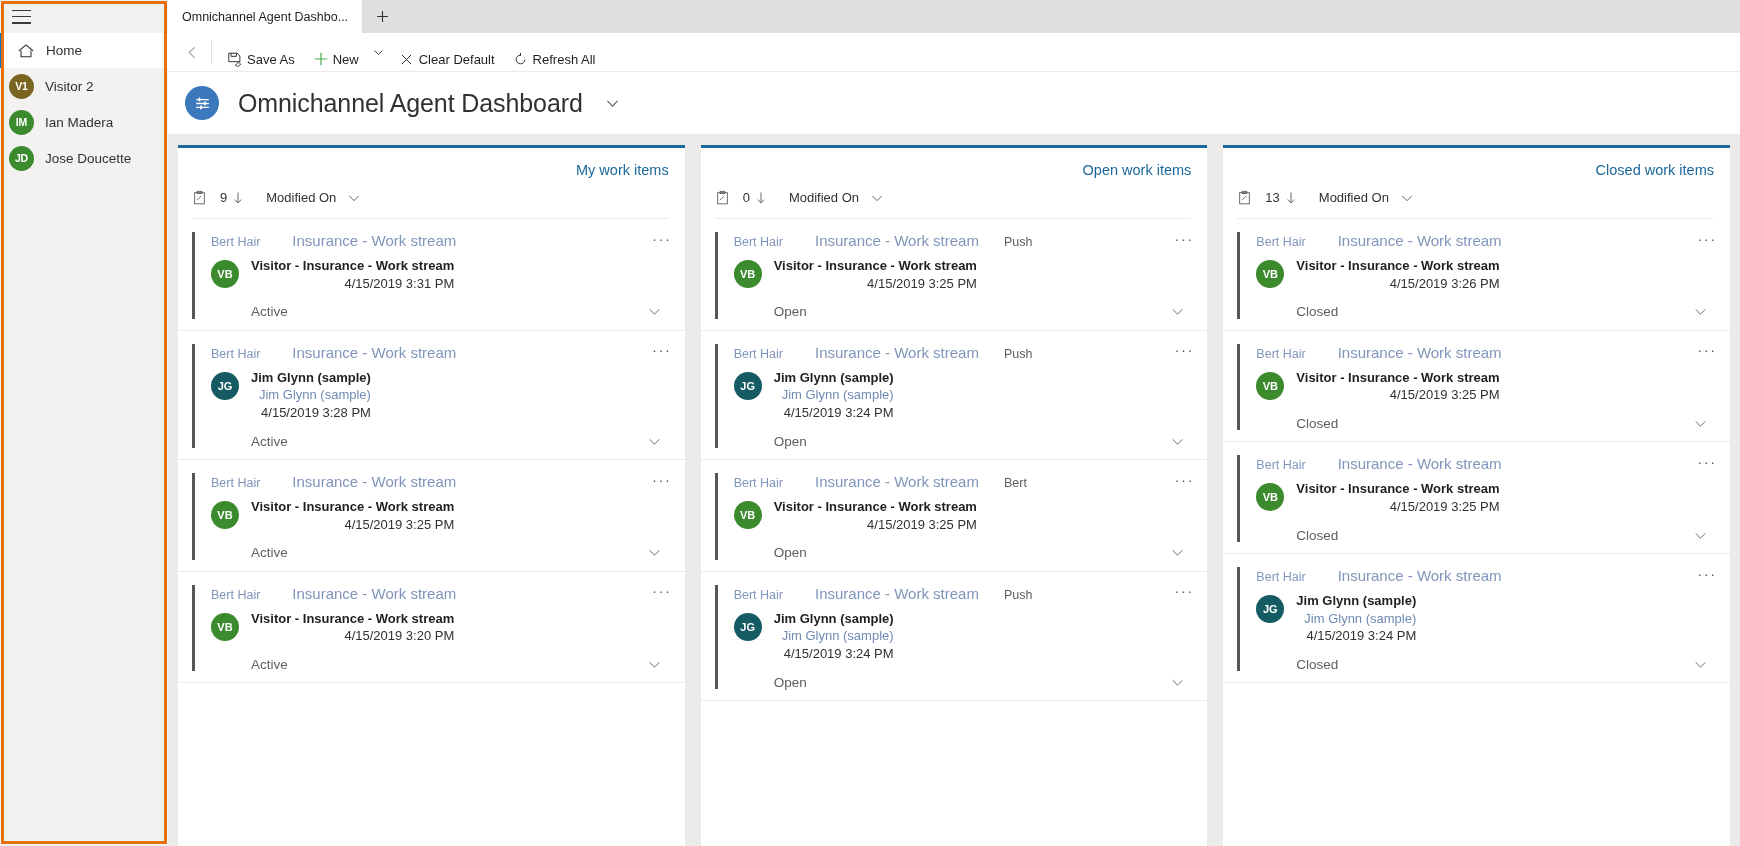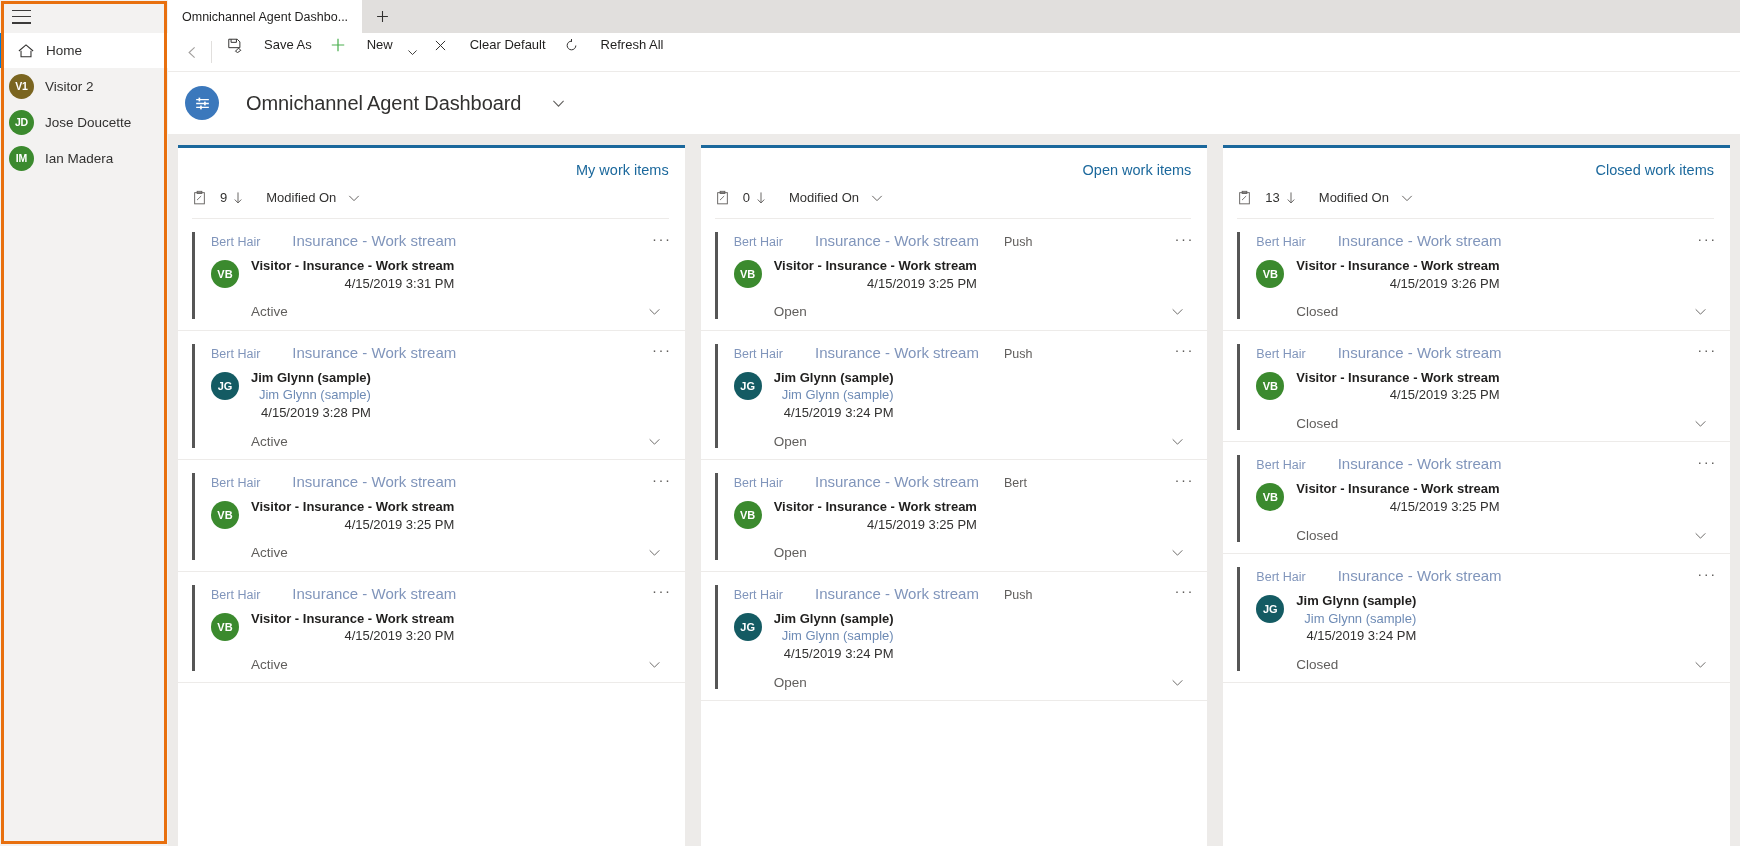--- a/index.html
+++ b/index.html
@@ -109,21 +109,21 @@
     border-bottom: 1px solid #edebe9;
   }
   .cmd-back {
     width: 28px; height: 28px;
     display: flex; align-items: center; justify-content: center;
     color: #a19f9d; cursor: pointer;
     margin-right: 5px;
   }
   .cmd-sep { width: 1px; height: 22px; background: #e1dfdd; margin-right: 6px; }
   .cmd-btn {
-    display: flex; align-items: flex-start; gap: 21px;
+    display: flex; align-items: flex-end; gap: 4px;
     height: 30px; padding: 0 9px;
     font-size: 13px; color: #201f1e;
     cursor: pointer; white-space: nowrap;
   }
   .cmd-btn .glyph { display: flex; align-items: center; justify-content: center; width: 16px; height: 16px; }
   .cmd-caret {
     width: 22px; height: 30px;
     display: flex; align-items: center; justify-content: center;
     cursor: pointer;
   }
@@ -136,22 +136,22 @@
     background: #ffffff;
     flex: 0 0 62px;
   }
   .dash-icon {
     width: 34px; height: 34px; border-radius: 50%;
     background: #3b78bc;
     display: flex; align-items: center; justify-content: center;
     flex: 0 0 34px; margin-right: 15px;
   }
   .pagetitle h1 {
-    margin: 12px;
-    font-size: 20px; font-weight: 400; color: #323130;
+    margin: 4px;
+    font-size: 25px; font-weight: 400; color: #323130;
     letter-spacing: -0.1px;
   }
   .title-caret { margin-left: 17px; display: flex; align-items: center; cursor: pointer; }
 
   
   .canvas {
     flex: 1 1 auto;
     background: #edebe9;
     padding: 11px 10px 0 10px;
     display: flex;
@@ -265,26 +265,26 @@
       </span>
       <span class="label">Home</span>
     </div>
 
     <div class="visitor-list">
       <div class="visitor-item">
         <span class="avatar-sm" style="background:#7a6520">V1</span>
         <span class="vname">Visitor 2</span>
       </div>
       <div class="visitor-item">
+        <span class="avatar-sm" style="background:#3b8a2e">IM</span>
+        <span class="vname">Ian Madera</span>
+      </div>
+      <div class="visitor-item">
         <span class="avatar-sm" style="background:#3b8a2e">JD</span>
         <span class="vname">Jose Doucette</span>
-      </div>
-      <div class="visitor-item">
-        <span class="avatar-sm" style="background:#3b8a2e">IM</span>
-        <span class="vname">Ian Madera</span>
       </div>
     </div>
   </div>
 
   <div class="main">
 
     <div class="tabstrip">
       <div class="tab">
         <span>Omnichannel Agent Dashbo...</span>
       </div>

